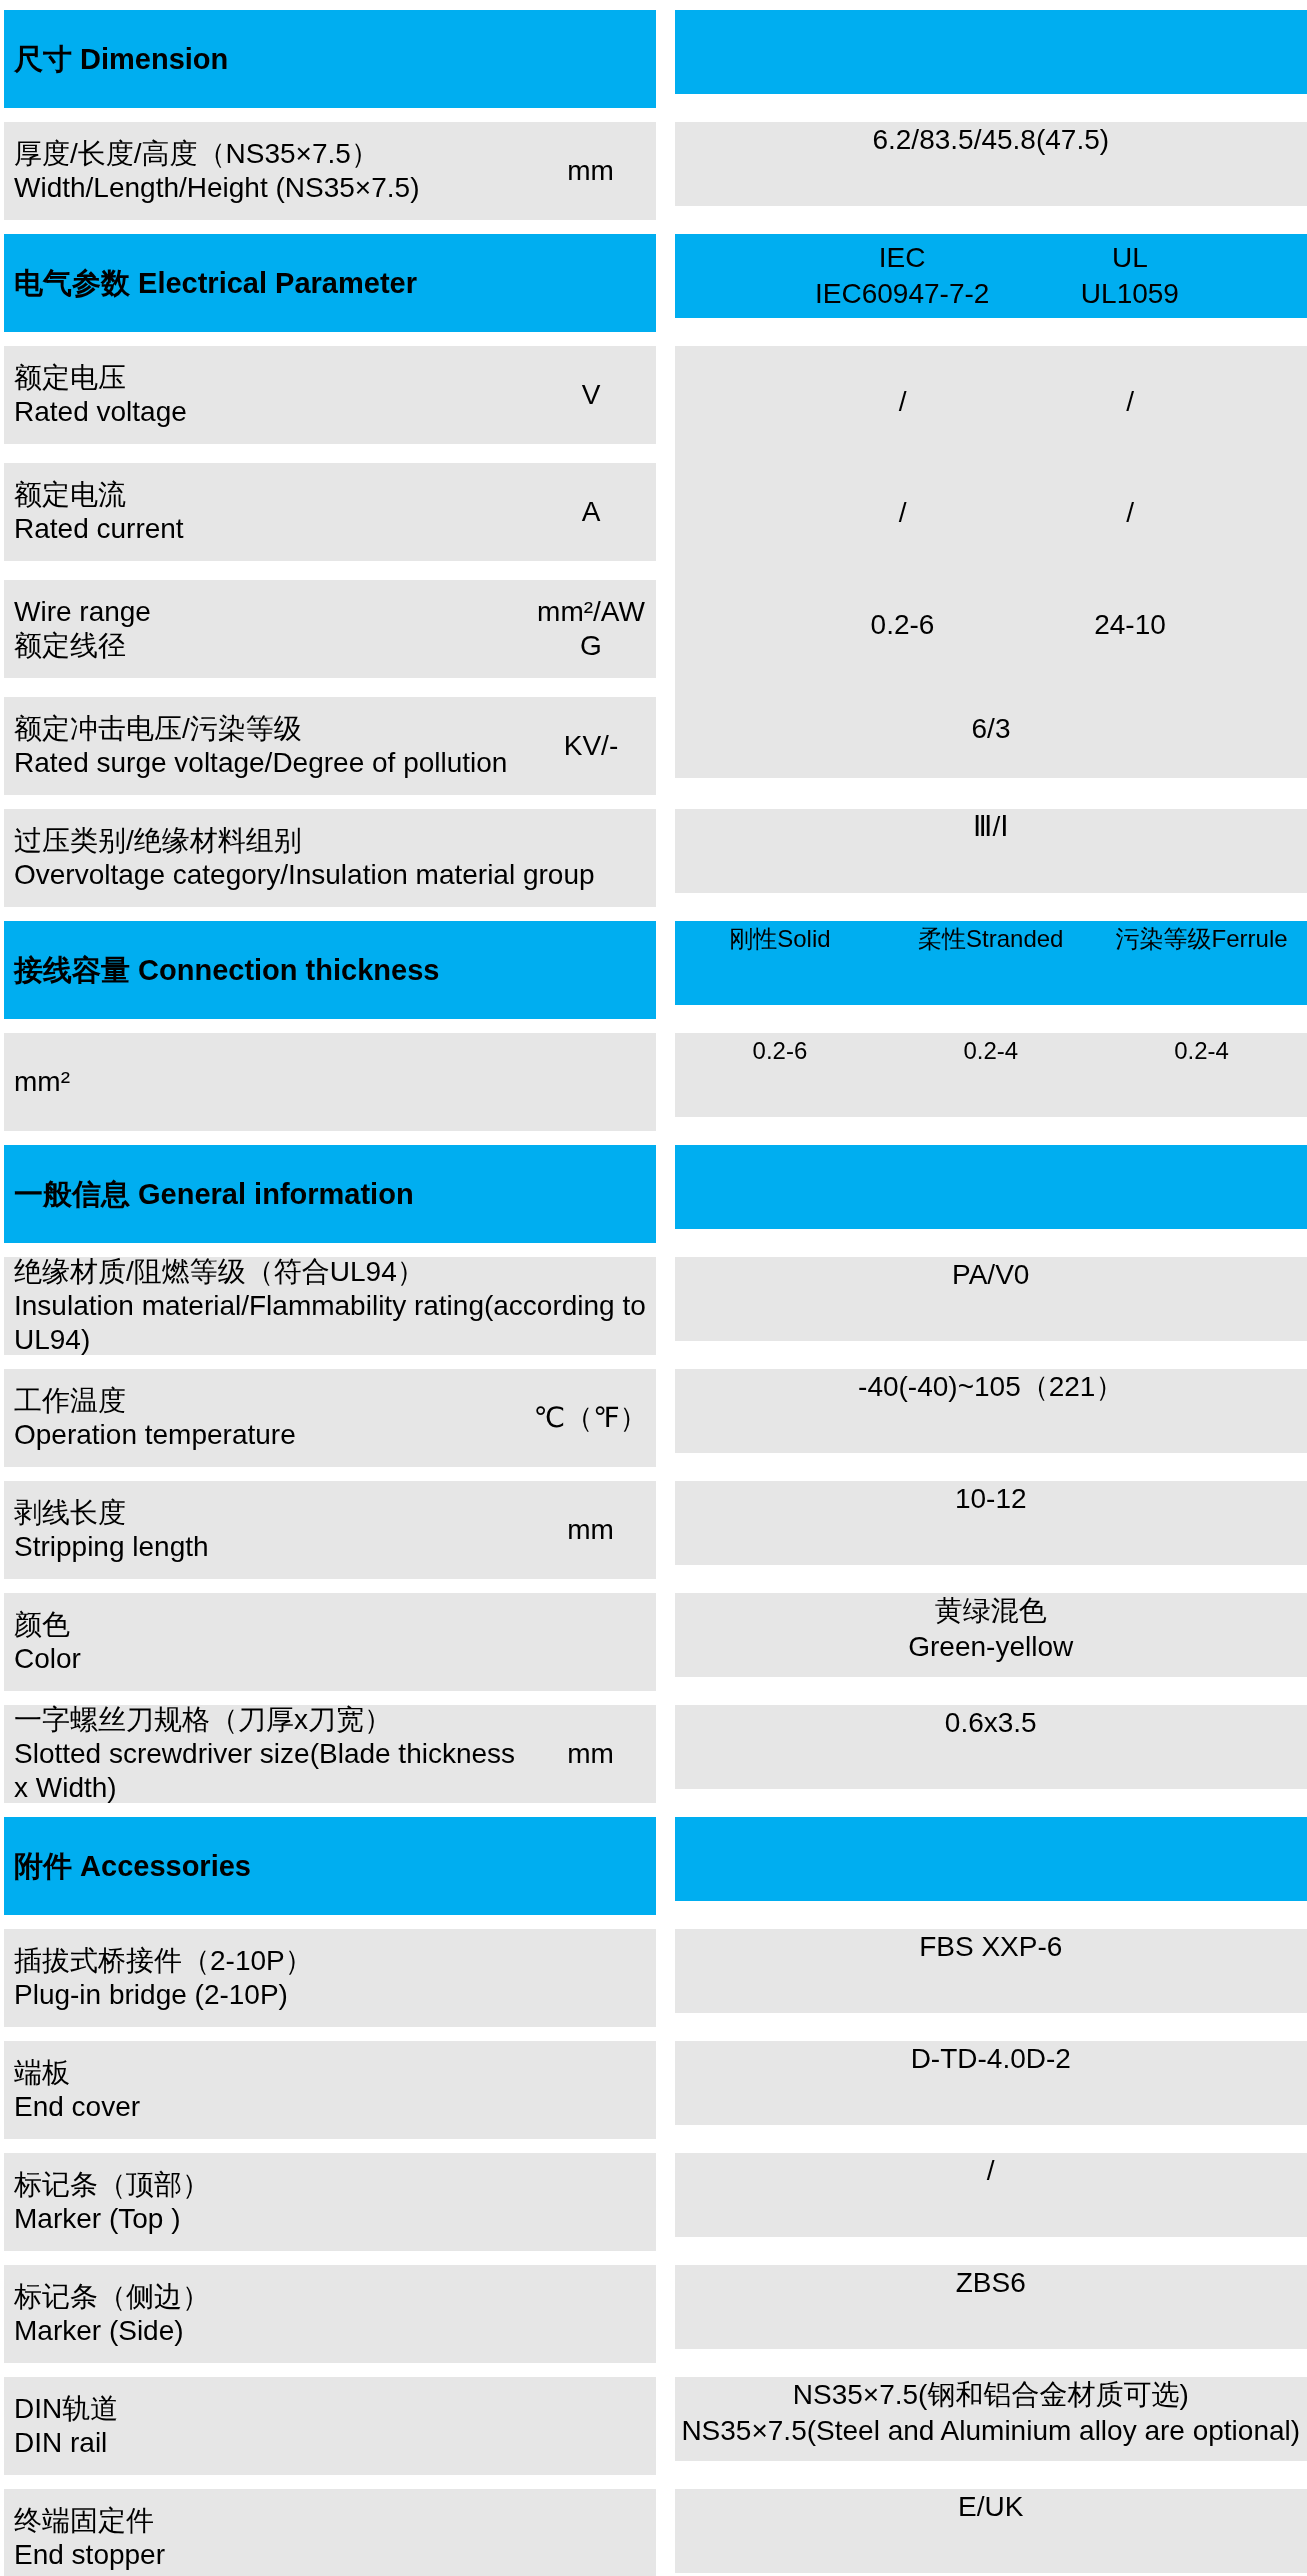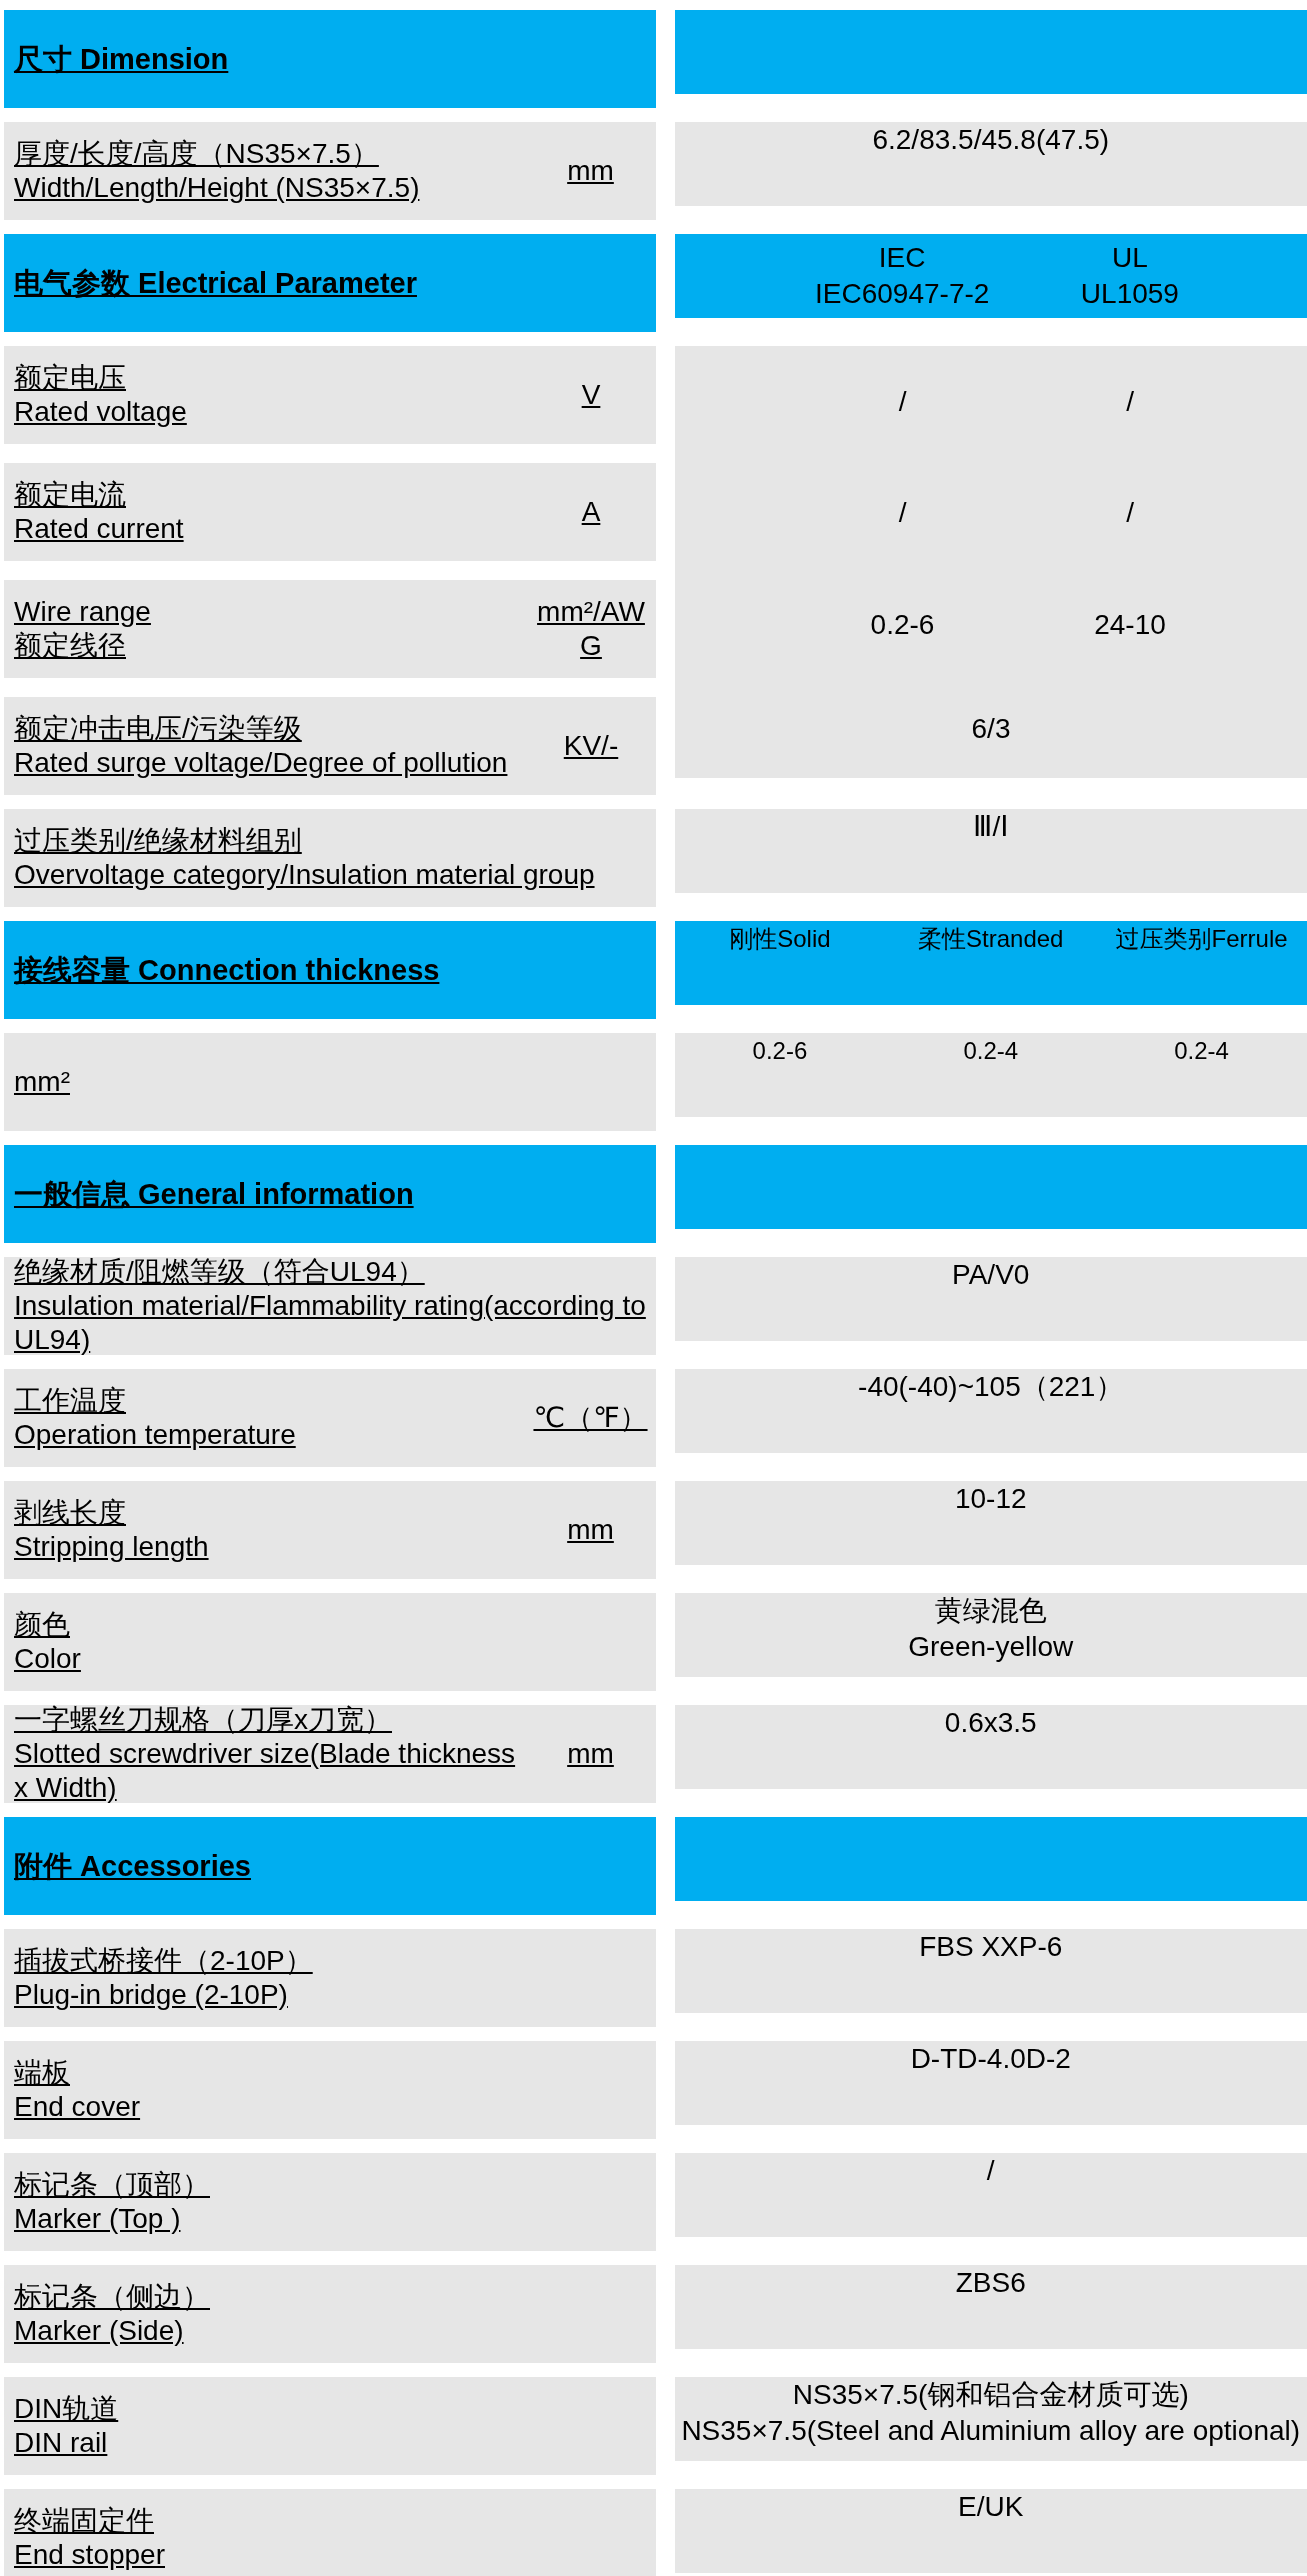--- a/index.html
+++ b/index.html
@@ -12,21 +12,21 @@
   html,body{margin:0;padding:0;}
   body{
     width:1307px;height:2576px;overflow:hidden;
     background:var(--page-bg);color:var(--text);
     font-family:"Liberation Sans","DejaVu Sans",sans-serif;
   }
   .table{padding:10px 0 0 4px;}
   .row{display:flex;margin-bottom:14px;}
   .cl{
     width:652px;height:98px;background:var(--row-bg);
-    display:flex;align-items:center;padding-left:10px;overflow:hidden;text-decoration:underline;
+    display:flex;align-items:center;padding-left:10px;overflow:hidden;
   }
   .cr{
     width:633px;height:84px;background:var(--row-bg);margin-left:19px;
     position:relative;display:flex;align-items:flex-start;justify-content:center;overflow:hidden;
   }
   .hdr{background:var(--accent);}
   .hdr-title{font-weight:bold;font-size:29px;line-height:34px;}
   .lbl{flex:1;font-size:28px;line-height:34px;}
   .unit{
     flex:none;width:122px;margin-right:4px;
@@ -172,21 +172,21 @@
       <div class="tri">
         <div>
           <div>刚性</div>
           <div>Solid</div>
         </div>
         <div>
           <div>柔性</div>
           <div>Stranded</div>
         </div>
         <div>
-          <div>过压类别</div>
+          <div>污染等级</div>
           <div>Ferrule</div>
         </div>
       </div>
     </div>
   </div>
 
   <div class="row">
     <div class="cl">
       <div class="lbl">
         <div>mm²</div>

